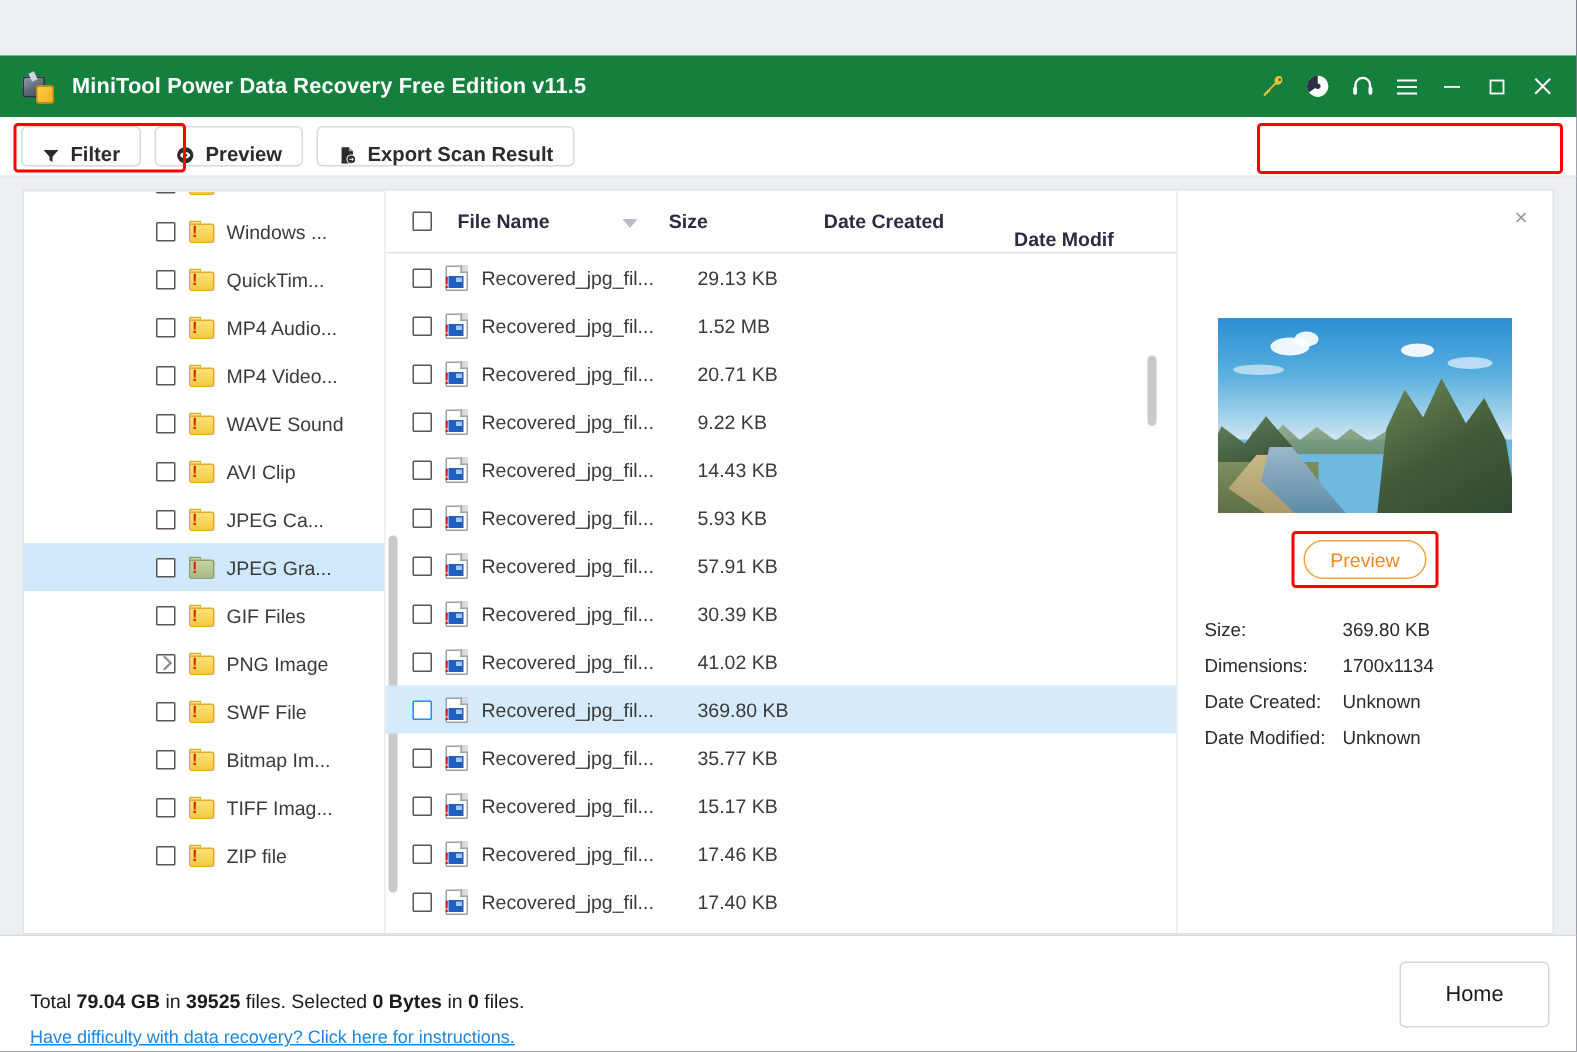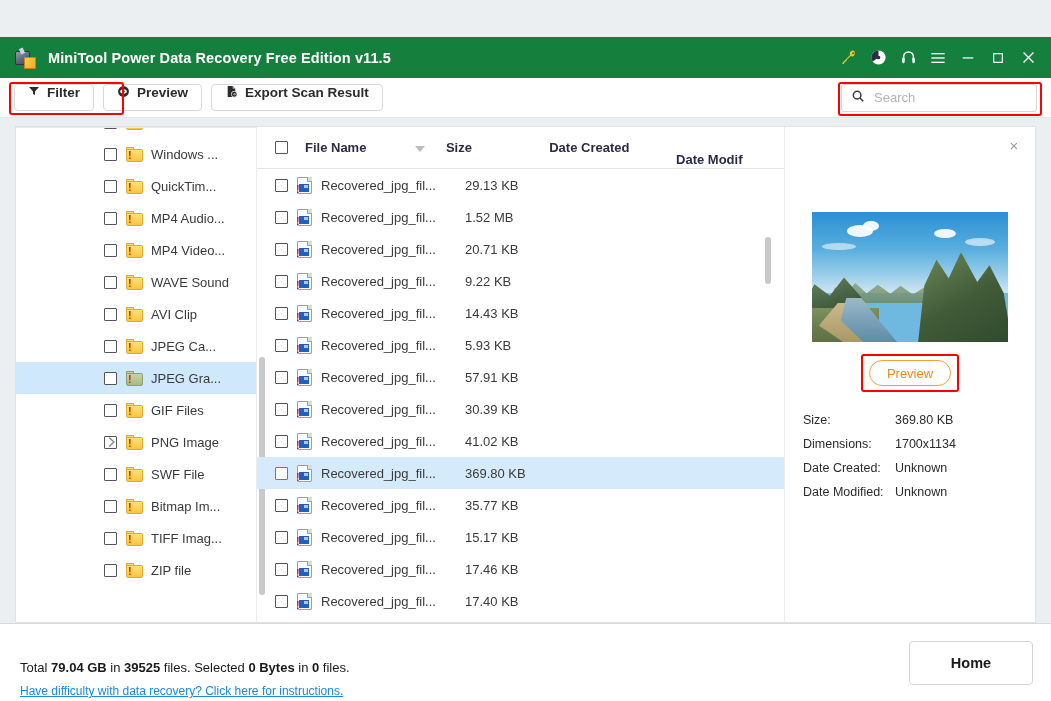--- a/index.html
+++ b/index.html
@@ -65,21 +65,21 @@
     display: flex; align-items: center;
     padding: 0 14px 0 14px;
     position: relative;
     border-bottom: 1px solid #e8e8e8;
   }
   .tool-btn {
     height: 27px;
     border: 1px solid #d8d8d8;
     border-radius: 4px;
     background: #ffffff;
-    display: inline-flex; align-items: flex-start; gap: 7px;
+    display: inline-flex; align-items: flex-end; gap: 7px;
     padding: 0 13px;
     font-size: 13.5px; font-weight: bold; color: #2b2b2b;
     cursor: pointer;
     margin-right: 9px;
     white-space: nowrap;
   }
   .tool-btn .ic { display: flex; align-items: center; color: #2b2b2b; }
   .annot-red {
     position: absolute;
     border: 2px solid #ff0000;
@@ -382,23 +382,23 @@
     position: relative;
   }
   .foot-left { display: flex; flex-direction: column; gap: 9px; margin-top: 33px; }
   .foot-total { font-size: 13px; color: #1a1a1a; }
   .foot-total b { font-weight: bold; }
   .foot-link {
     font-size: 12px; color: #1b87e0; text-decoration: underline; cursor: pointer;
   }
   .foot-btns { margin-left: auto; display: flex; gap: 15px; }
   .foot-btn {
-    width: 124px; height: 44px;
+    width: 100px; height: 44px;
     border: 1px solid #d5d5d5; border-radius: 4px;
-    background: #fff; font-size: 14.5px; font-weight: bold;
+    background: #fff; font-size: 14.5px; font-weight: normal;
     color: #1a1a1a; cursor: pointer;
     display: flex; align-items: center; justify-content: center;
   }
   .foot-btn.disabled { color: #b0b0b0; cursor: default; }
 </style>
 </head>
 <body>
 
 <div class="window">
 
@@ -479,31 +479,20 @@
         <svg width="13" height="13" viewBox="0 0 24 24" fill="#2b2b2b">
             <path d="M5 2h9l5 5v15H5z"></path>
             <path d="M14 2v5h5z" fill="#ffffff" opacity=".55"></path>
             <circle cx="17" cy="17" r="5.4" fill="#2b2b2b" stroke="#fff" stroke-width="1.3"></circle>
             <path d="M14.6 17h4.8M17.6 15.1l1.9 1.9-1.9 1.9" stroke="#fff" stroke-width="1.2" fill="none"></path>
           </svg>
       </span>
       <span>Export Scan Result</span>
     </div>
 
-    <div class="search-wrap">
-      <div class="search-box">
-        <span>
-          <svg width="14" height="14" viewBox="0 0 24 24" fill="none" stroke="#3a3a3a" stroke-width="2.6">
-              <circle cx="10.5" cy="10.5" r="6.5"></circle>
-              <path d="M15.4 15.4L21 21"></path>
-            </svg>
-        </span>
-        <input class="search-input" type="text" placeholder="Search" style="">
-      </div>
-    </div>
 
     <div class="annot-red" style="left:9px; top:4px; width:115px; height:33px;"></div>
     <div class="annot-red" style="left:838px; top:4px; width:204px; height:34px;"></div>
   </div>
 
   <div class="body-area">
     <div class="panels">
 
       <div class="sidebar">
 

